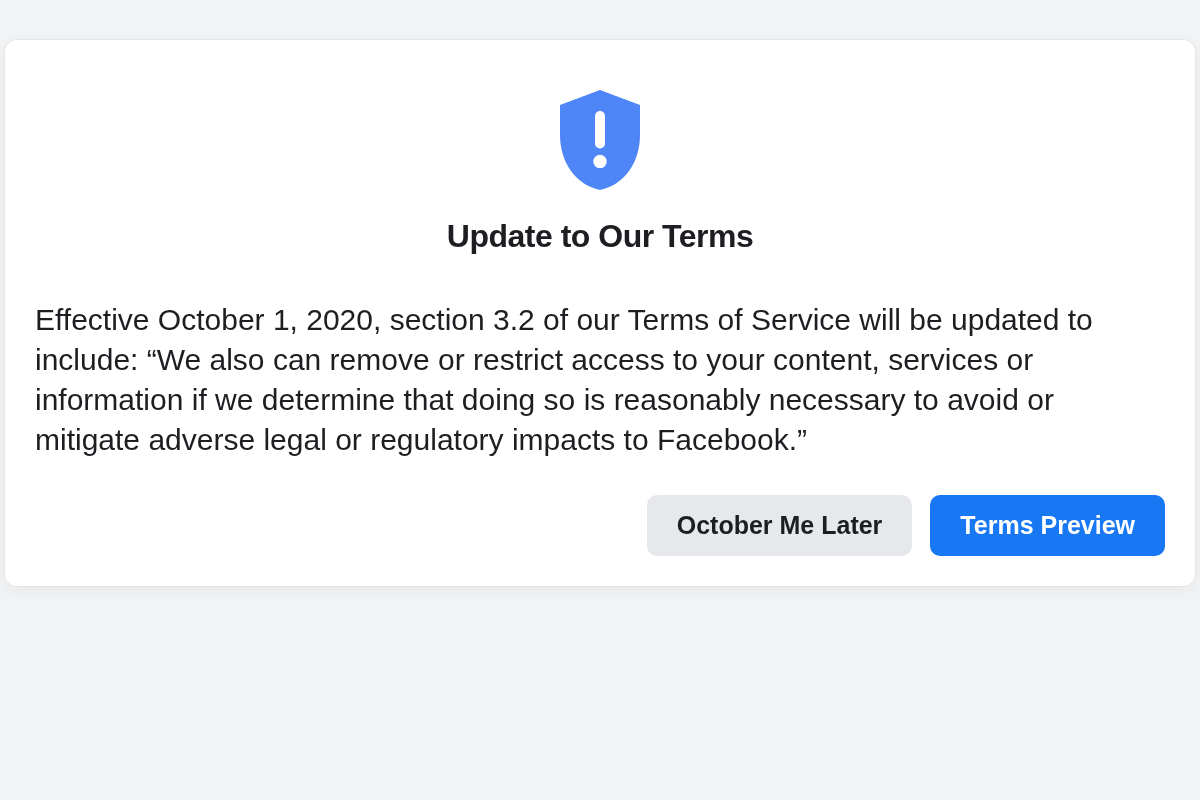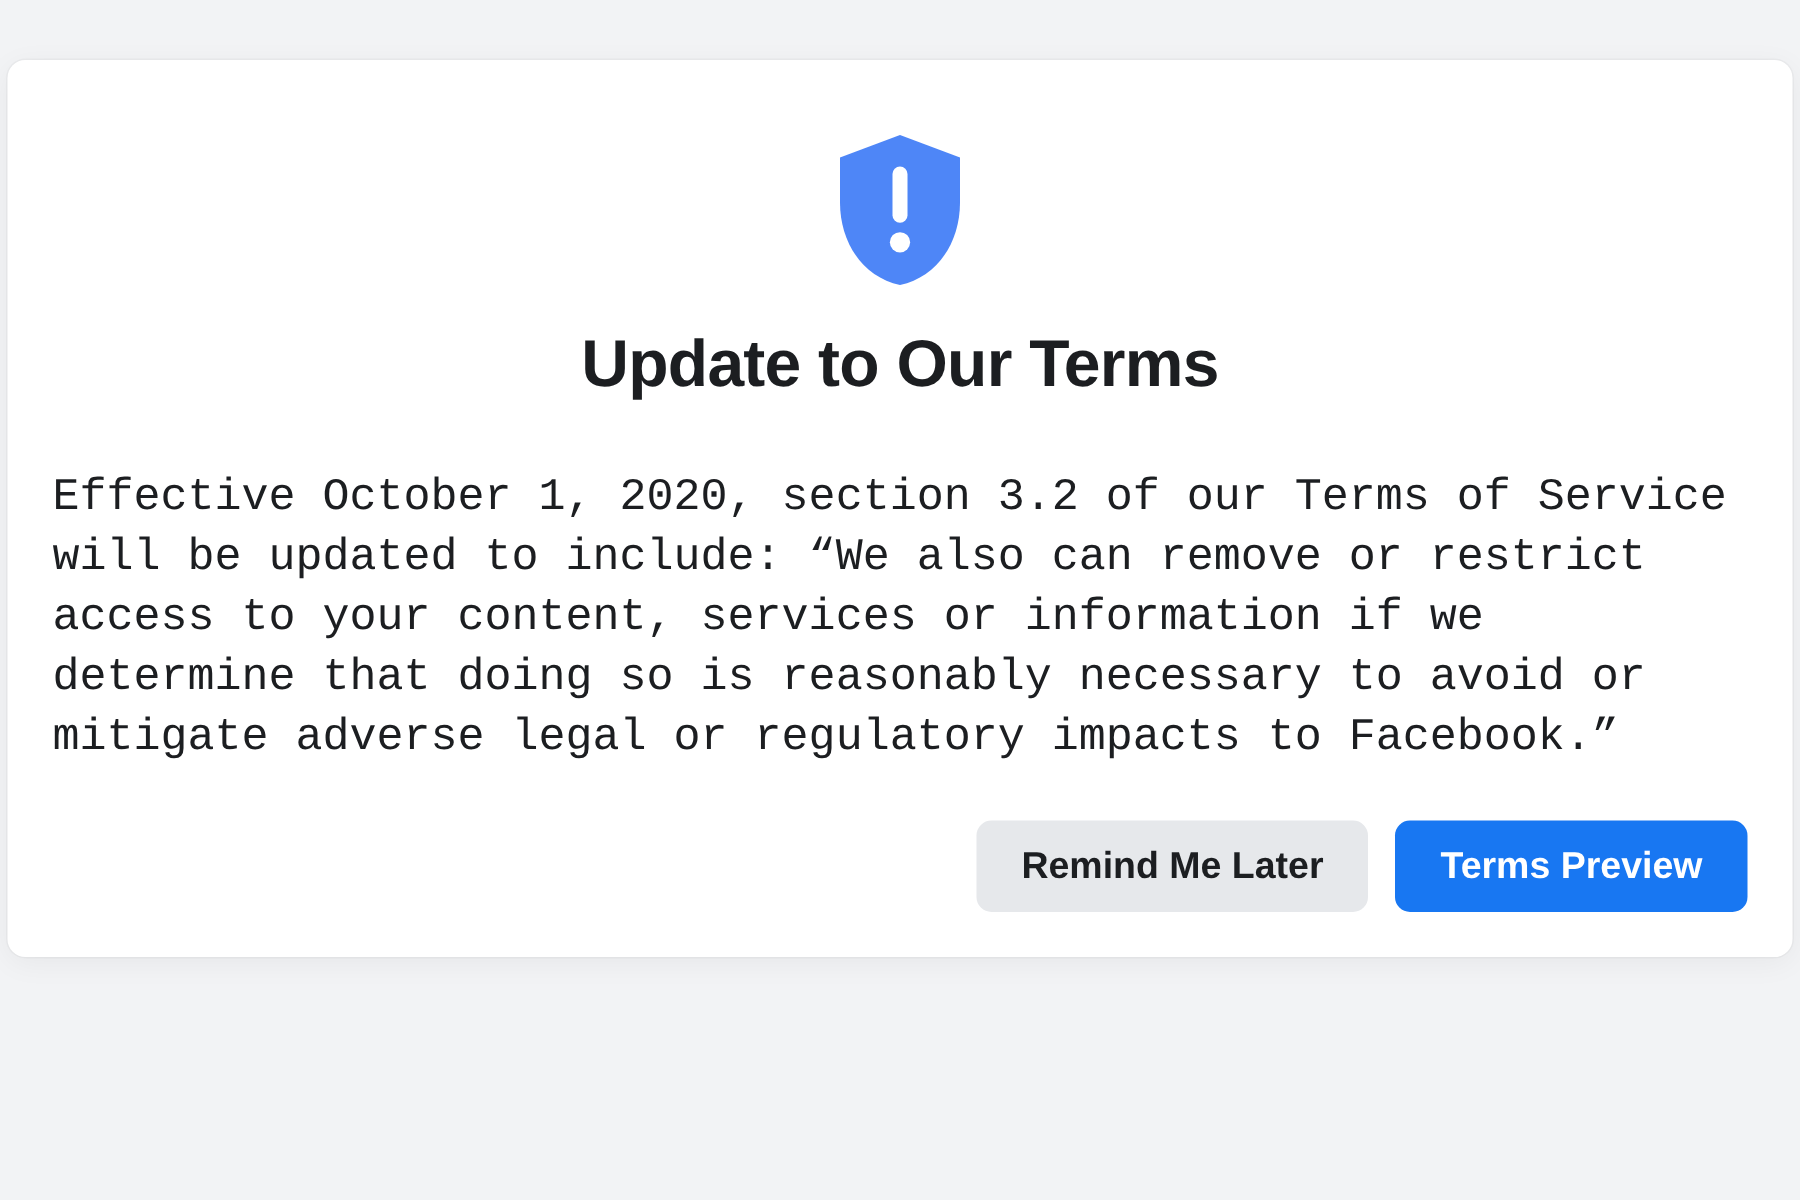--- a/index.html
+++ b/index.html
@@ -25,32 +25,31 @@
       display: flex;
       justify-content: center;
       margin-bottom: 18px;
     }
     .shield {
       width: 120px;
       height: 120px;
     }
     .title {
       text-align: center;
-      font-size: 44px;
+      font-size: 32px;
       font-weight: 700;
       letter-spacing: -0.5px;
       color: #1c1e21;
       margin-bottom: 45px;
     }
     .body-text {
       font-size: 30px;
       line-height: 1.33;
       color: #1c1e21;
       margin-bottom: 35px;
-      font-family: Liberation Mono, monospace;
     }
     .actions {
       display: flex;
       justify-content: flex-end;
       gap: 18px;
     }
     .btn {
       border: none;
       border-radius: 10px;
       font-size: 25px;
@@ -75,16 +74,16 @@
   <div class="icon-wrap">
     <svg class="shield" viewBox="0 0 24 24">
       <path fill="#4e86f7" d="M12 2 L20 5 V11 C20 16.5 16.8 21 12 22 C7.2 21 4 16.5 4 11 V5 Z"></path>
       <rect x="11" y="6.2" width="2" height="7.5" rx="1" fill="#ffffff"></rect>
       <circle cx="12" cy="16.3" r="1.35" fill="#ffffff"></circle>
     </svg>
   </div>
   <h1 class="title">Update to Our Terms</h1>
   <p class="body-text">Effective October 1, 2020, section 3.2 of our Terms of Service will be updated to include: “We also can remove or restrict access to your content, services or information if we determine that doing so is reasonably necessary to avoid or mitigate adverse legal or regulatory impacts to Facebook.”</p>
   <div class="actions">
-    <button class="btn btn-secondary">Remind Me Later</button>
+    <button class="btn btn-secondary">October Me Later</button>
     <button class="btn btn-primary">Terms Preview</button>
   </div>
 </div>
 
 </body></html>

